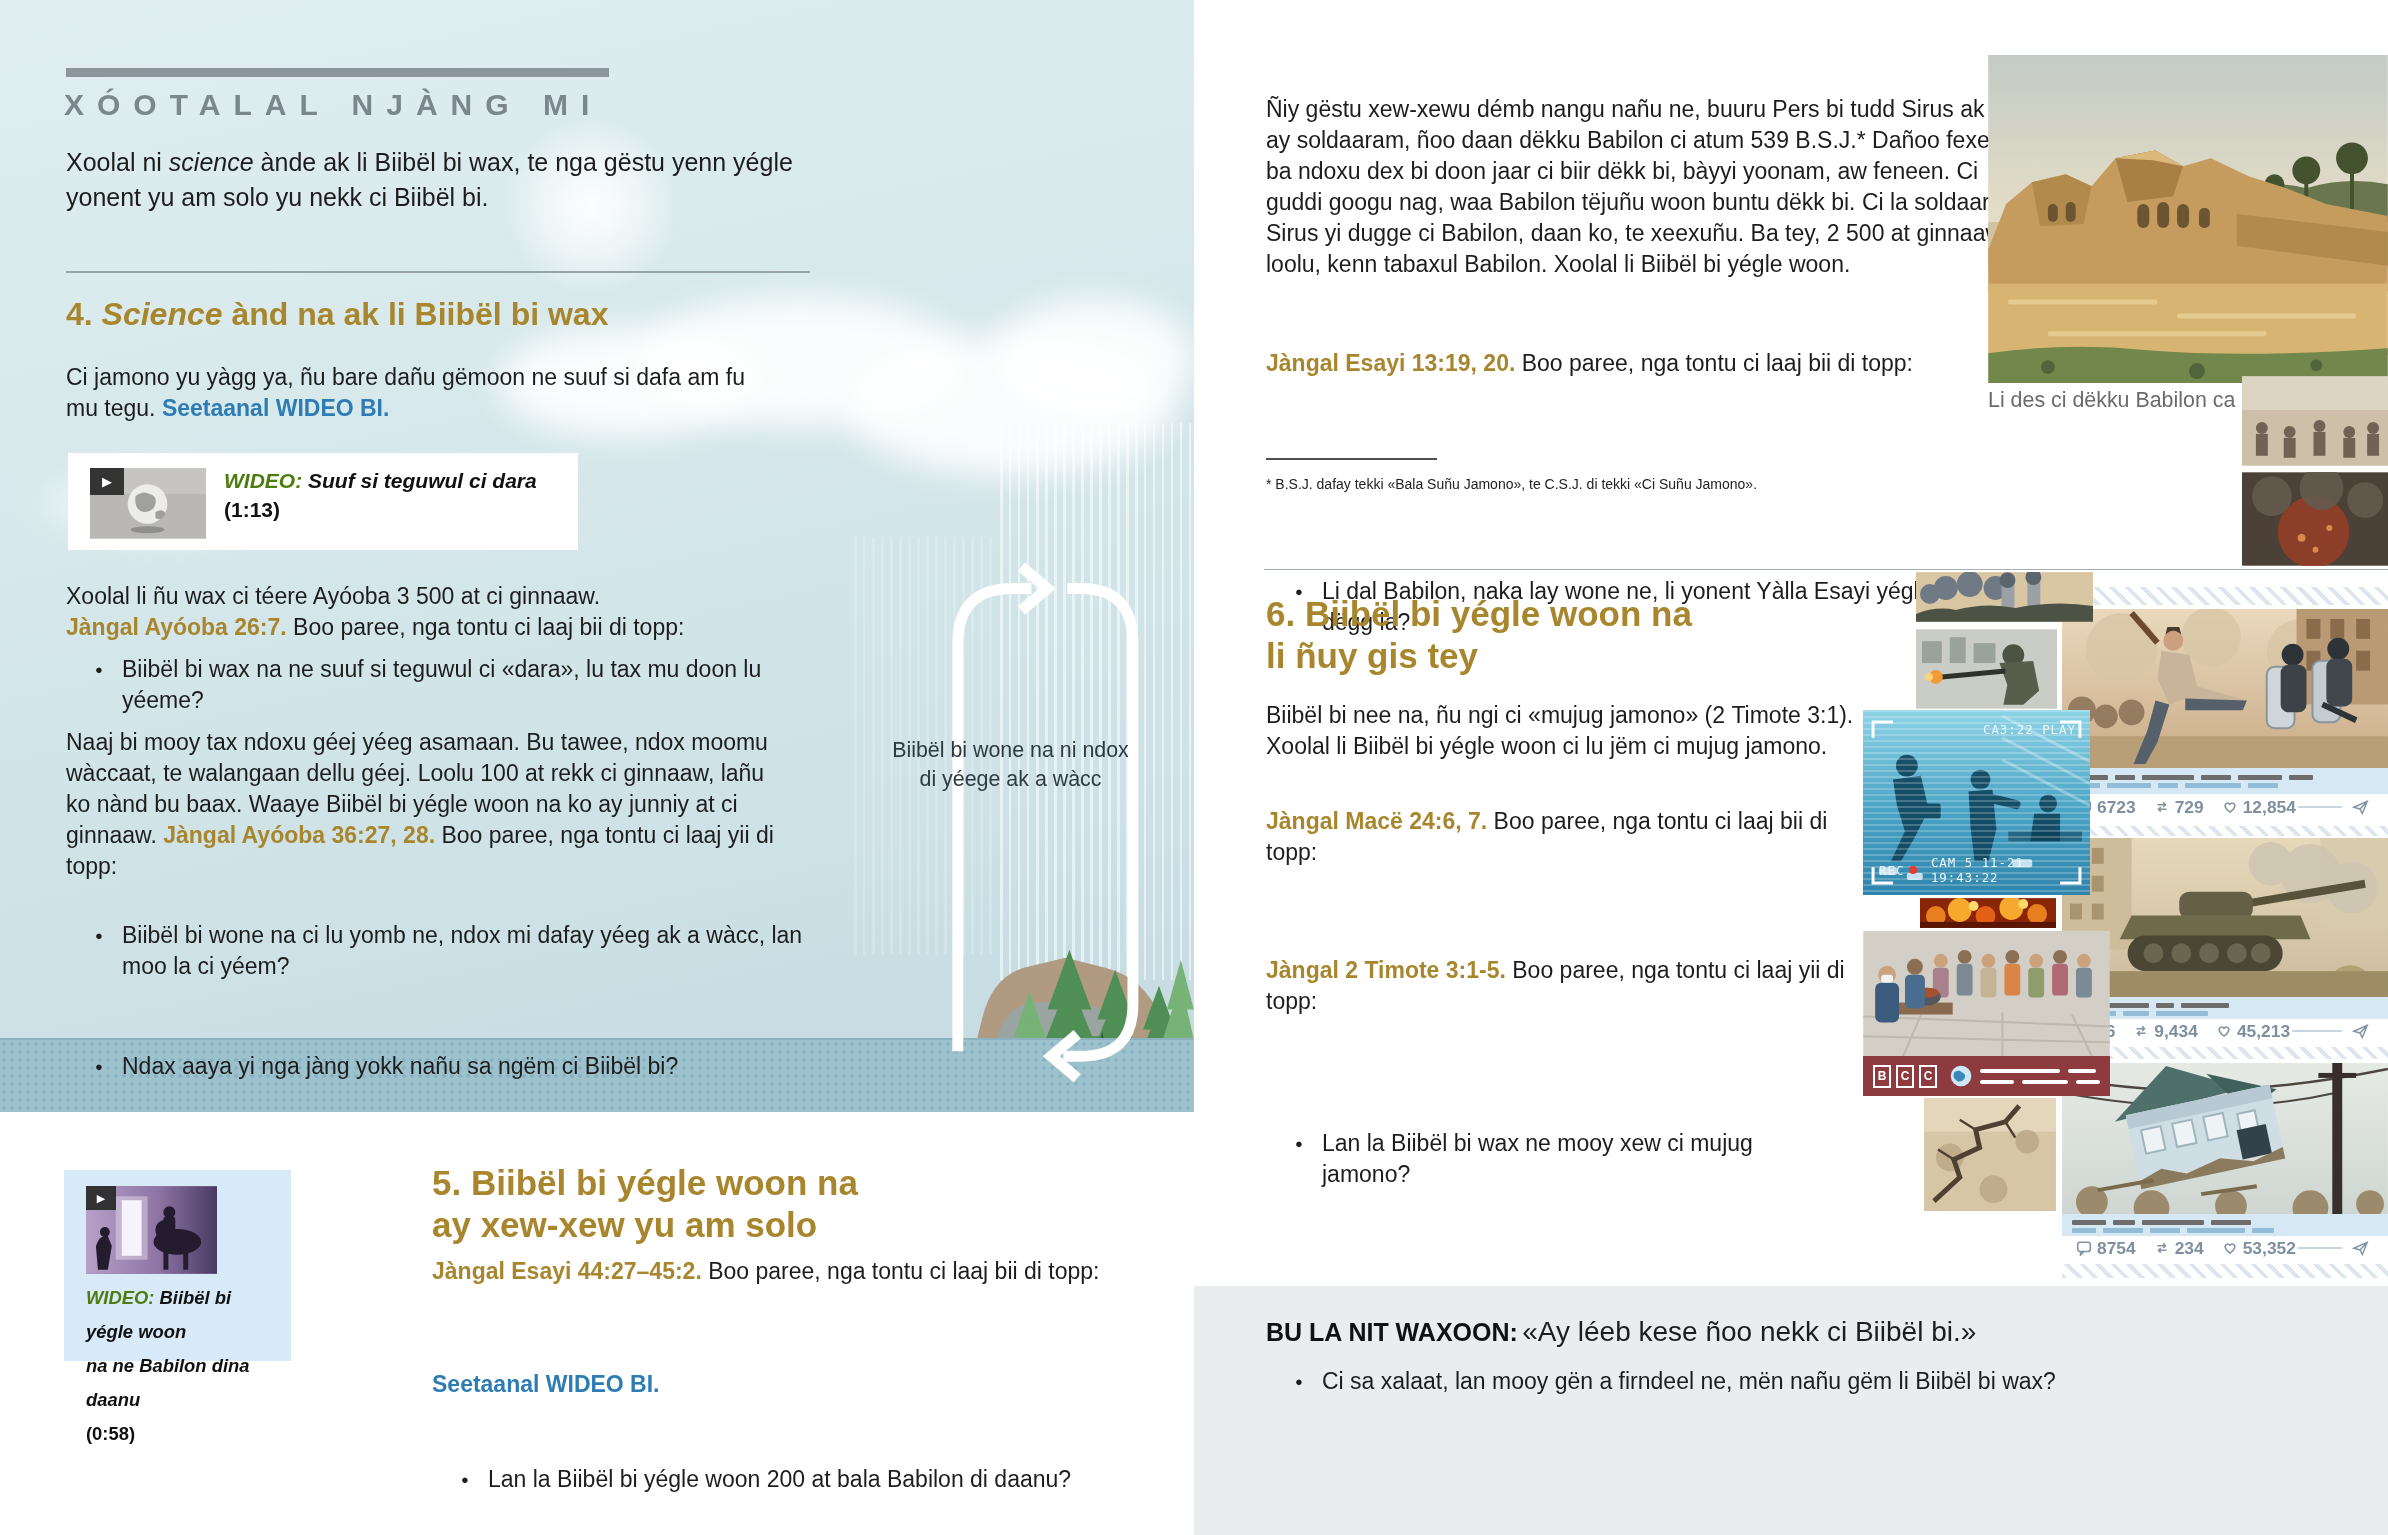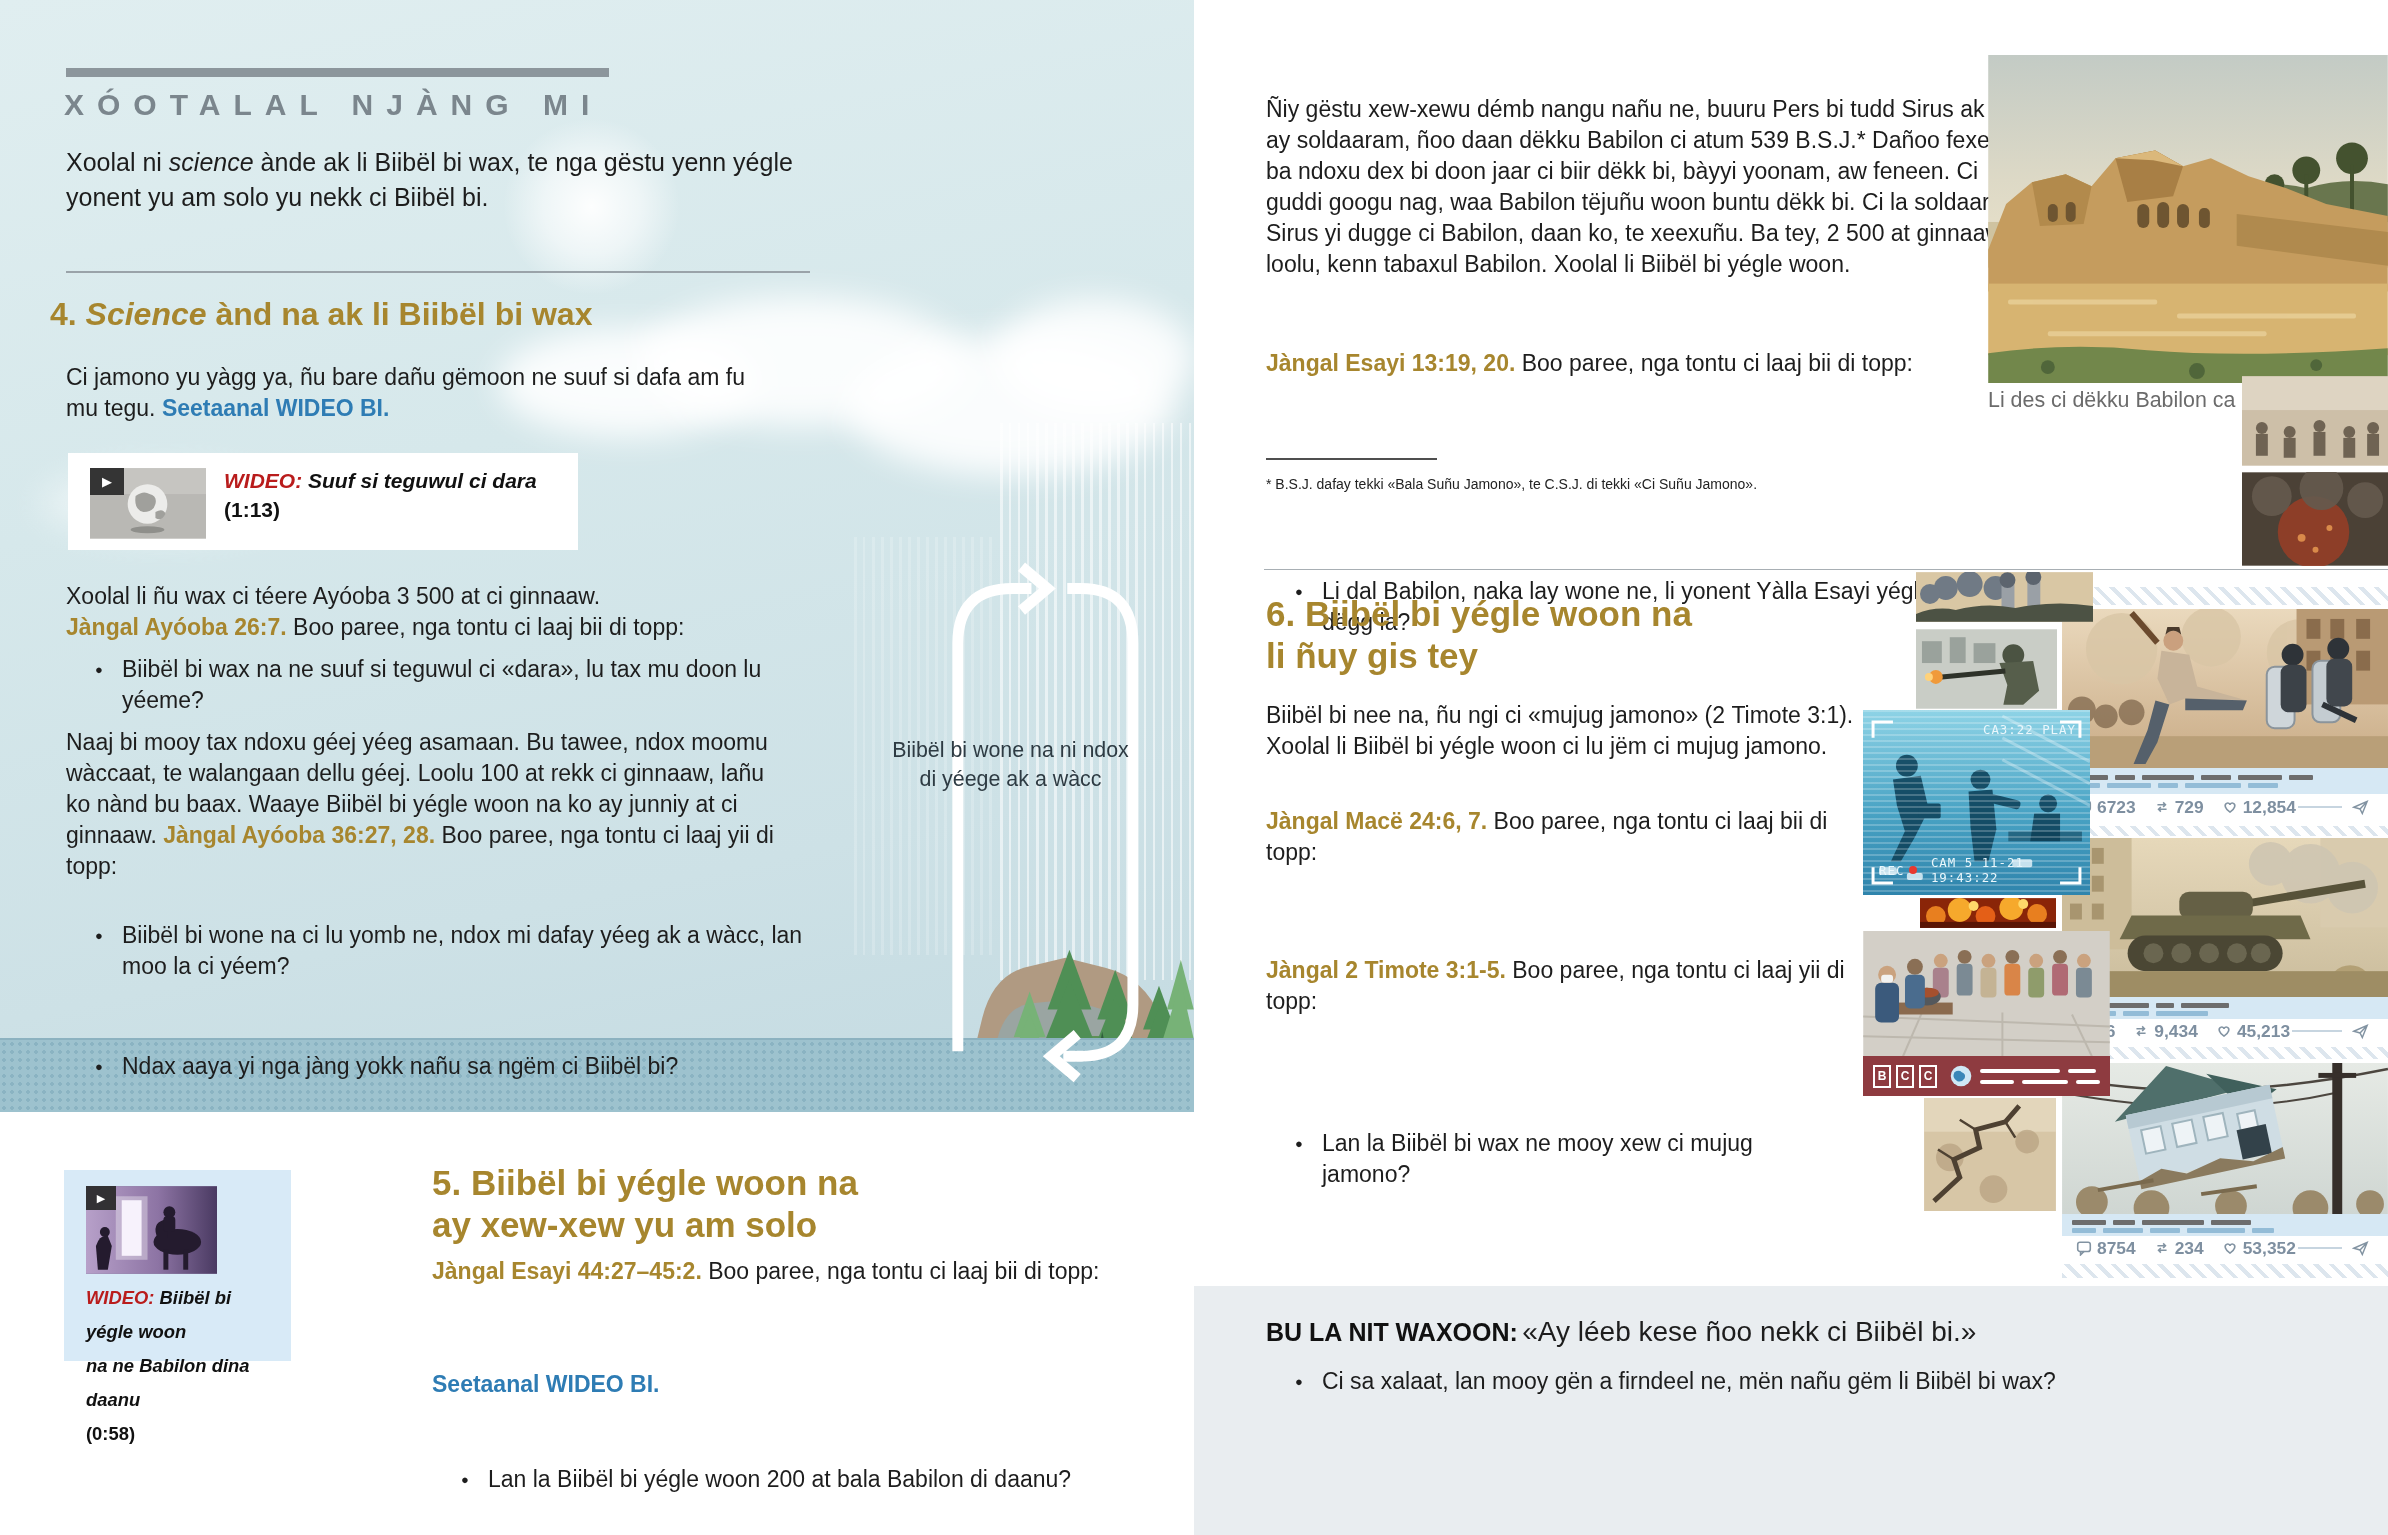--- a/index.html
+++ b/index.html
@@ -29,21 +29,21 @@
   .bullet::before{content:"●";position:absolute;left:1px;top:0;font-size:13px;line-height:inherit;color:#1d1d1d;}
   .rule{background:#9aa3a9;height:2px;}
   .caption{font-size:21.4px;color:#6b6b6b;}
   .footnote{font-size:14px;line-height:25px;color:#222;}
   .cycle-cap{font-size:21.4px;line-height:29px;color:#2e3b43;text-align:center;}
   
   .card1{background:#ffffff;}
   .card2{background:#d8eaf7;}
   .vidtxt{font-size:21px;line-height:29px;font-weight:bold;font-style:italic;color:#111;}
   .vidtxt2{font-size:18.4px;line-height:34px;font-weight:bold;font-style:italic;color:#111;}
-  .vlabel{color:#b91c1c;}
+  .vlabel{color:#4d7c0f;}
   .dur{font-style:normal;}
   .play{background:rgba(42,42,42,.94);color:#fff;display:flex;align-items:center;justify-content:center;}
   
   .hatch{background:repeating-linear-gradient(45deg,#dde6ee 0 4px,#ffffff 4px 11px);}
   .pbar{background:#d6e8f4;padding:4px 10px;box-sizing:border-box;}
   .pbar .r{display:flex;gap:7px;margin:3px 0;}
   .pbar i{display:block;height:5px;background:#6d6d6d;border-radius:1px;}
   .pbar .r2 i{background:#93bcd7;}
   .stats{background:#fff;display:flex;align-items:center;padding:0 14px;box-sizing:border-box;
          color:#7e8fa0;font-weight:bold;font-size:17.4px;}
@@ -117,21 +117,21 @@
 
   <div class="abs bar" style="left:66px;top:68px;width:543px;height:9px;"></div>
   <div class="abs kicker" style="left:64px;top:88px;">XÓOTALAL NJÀNG MI</div>
 
   <div class="abs body intro" style="left:66px;top:145px;width:771px;">
     <span>Xoolal ni </span><em>science</em><span> ànde ak li Biibël bi wax, te nga gëstu yenn yégle yonent yu am solo yu nekk ci Biibël bi.</span>
   </div>
 
   <div class="abs rule" style="left:66px;top:271px;width:744px;"></div>
 
-  <div class="abs h-gold" style="left:50px;top:295px;width:756px;">
+  <div class="abs h-gold" style="left:66px;top:295px;width:756px;">
     <span>4. </span><em>Science</em><span> ànd na ak li Biibël bi wax</span>
   </div>
 
   <div class="abs body" style="left:66px;top:362px;width:697px;">
     <span>Ci jamono yu yàgg ya, ñu bare dañu gëmoon ne suuf si dafa am fu mu tegu. </span><span class="link">Seetaanal WIDEO BI.</span>
   </div>
 
   <div class="abs card1" style="left:68px;top:453px;width:510px;height:97px;">
     <svg class="abs" style="left:22px;top:15px;" width="116" height="71" viewBox="0 0 117 71">
       <rect width="117" height="71" fill="#b9b8b4"></rect>

